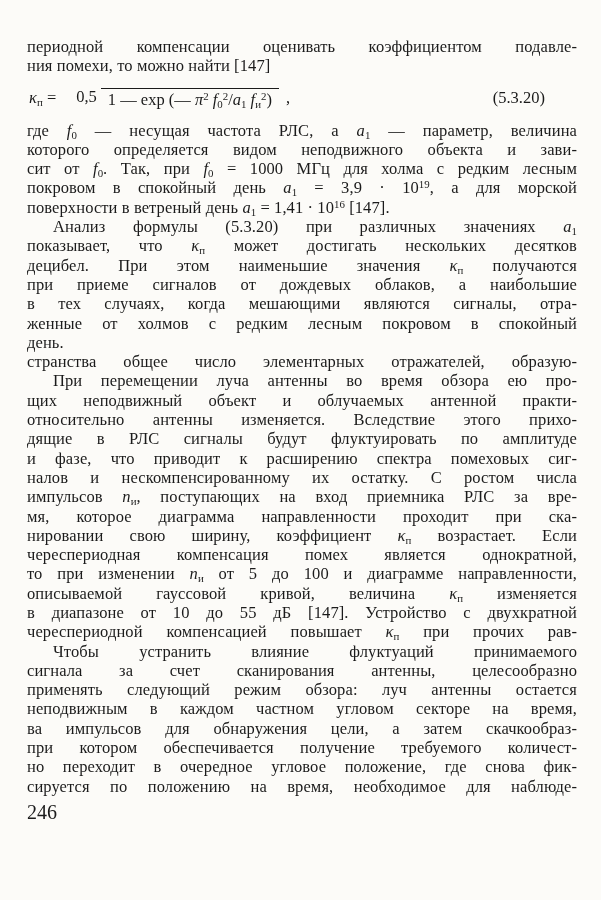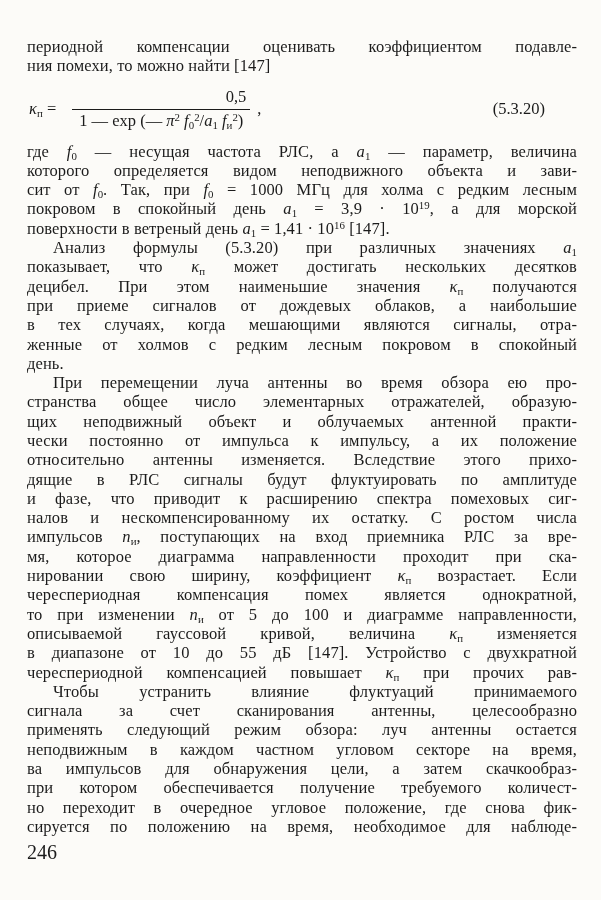--- a/index.html
+++ b/index.html
@@ -35,22 +35,22 @@
   .formula-row {
     display: flex;
     align-items: center;
     margin: 12px 0 11px 2px;
     font-size: 16.5px;
     line-height: 1.15;
   }
   .f-lhs { white-space: nowrap; }
   .frac {
     display: inline-flex;
-    flex-direction: column;
-    align-items: flex-end;
+    flex-direction: row;
+    align-items: flex-start;
     margin-left: 16px;
   }
   .frac .num { padding: 0 4px 2px; }
   .frac .den { border-top: 1.4px solid #1b1b1b; padding: 2px 7px 0; white-space: nowrap; }
   .f-comma { margin-left: 7px; }
   .f-number { margin-left: auto; margin-right: 32px; }
   .page-number {
     font-size: 20px;
     margin-top: 5px;
   }
@@ -83,24 +83,23 @@
       <div>
         <div class="line indent">Анализ формулы (5.3.20) при различных значениях <i>a</i><sub>1</sub></div>
         <div class="line">показывает, что <i>κ</i><sub>п</sub> может достигать нескольких десятков</div>
         <div class="line">децибел.  При этом наименьшие значения <i>κ</i><sub>п</sub> получаются</div>
         <div class="line">при приеме сигналов от дождевых облаков, а наибольшие</div>
         <div class="line">в тех случаях, когда мешающими являются сигналы, отра-</div>
         <div class="line">женные от холмов с редким лесным покровом в спокойный</div>
         <div class="line last">день.</div>
       </div>
       <div>
+        <div class="line">странства общее число элементарных отражателей, образую-</div>
         <div class="line indent">При перемещении луча антенны во время обзора ею про-</div>
-        <div class="line">странства общее число элементарных отражателей, образую-</div>
         <div class="line">щих неподвижный объект и облучаемых антенной практи-</div>
-        <div class="line">чески постоянно от импульса к импульсу, а их положение</div>
         <div class="line">относительно антенны изменяется. Вследствие этого прихо-</div>
         <div class="line">дящие в РЛС сигналы будут флуктуировать по амплитуде</div>
         <div class="line">и фазе, что приводит к расширению спектра помеховых сиг-</div>
         <div class="line">налов и нескомпенсированному их остатку. С ростом числа</div>
         <div class="line">импульсов <i>n</i><sub>и</sub>, поступающих на вход приемника РЛС за вре-</div>
         <div class="line">мя, которое диаграмма направленности проходит при ска-</div>
         <div class="line">нировании свою ширину, коэффициент <i>κ</i><sub>п</sub> возрастает. Если</div>
         <div class="line">череспериодная компенсация помех является однократной,</div>
         <div class="line">то при изменении <i>n</i><sub>и</sub> от 5 до 100 и диаграмме направленности,</div>
         <div class="line">описываемой гауссовой кривой, величина <i>κ</i><sub>п</sub> изменяется</div>

